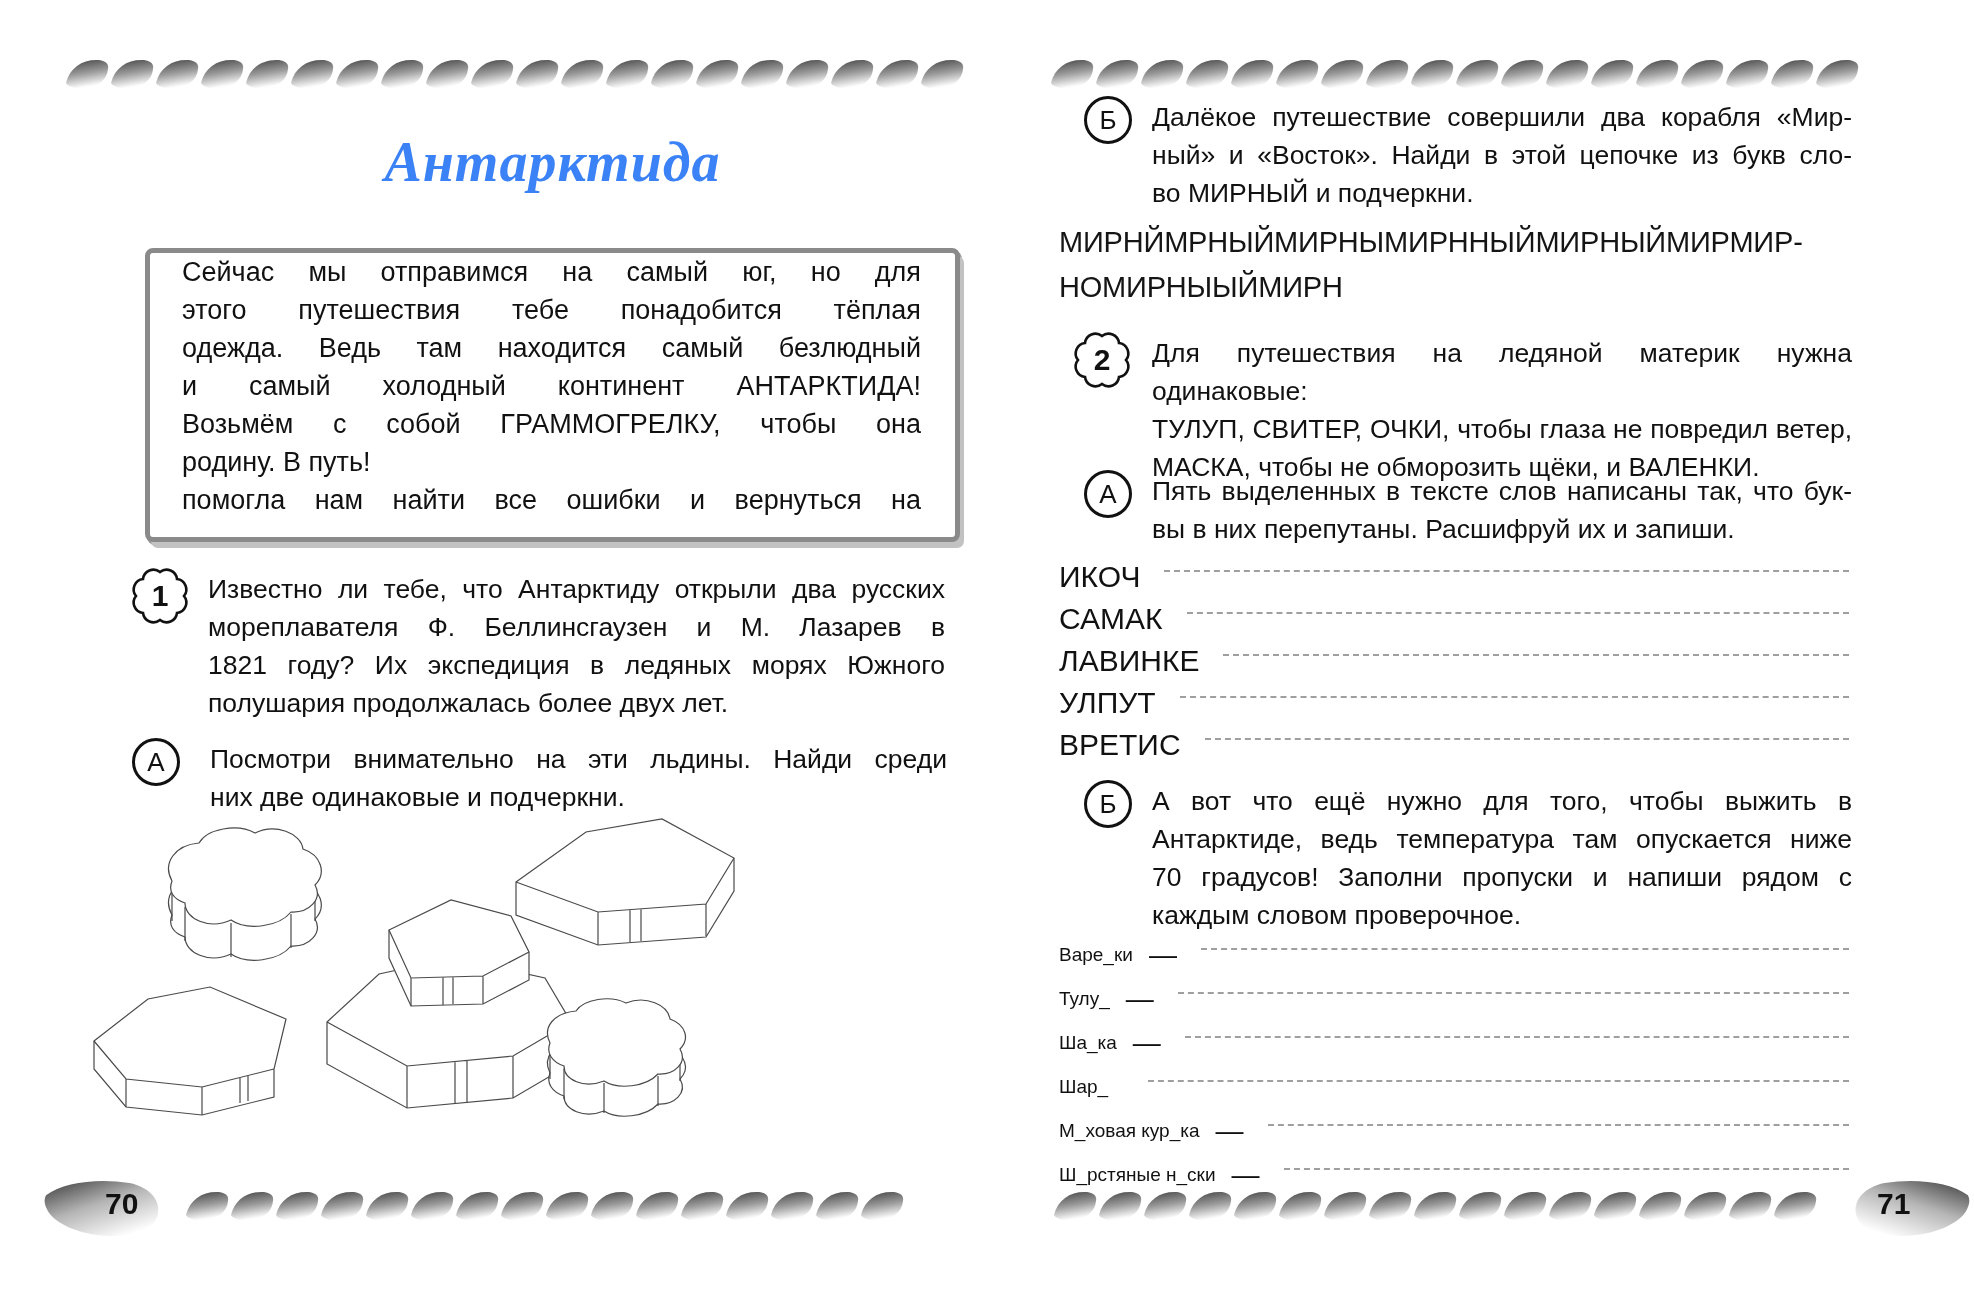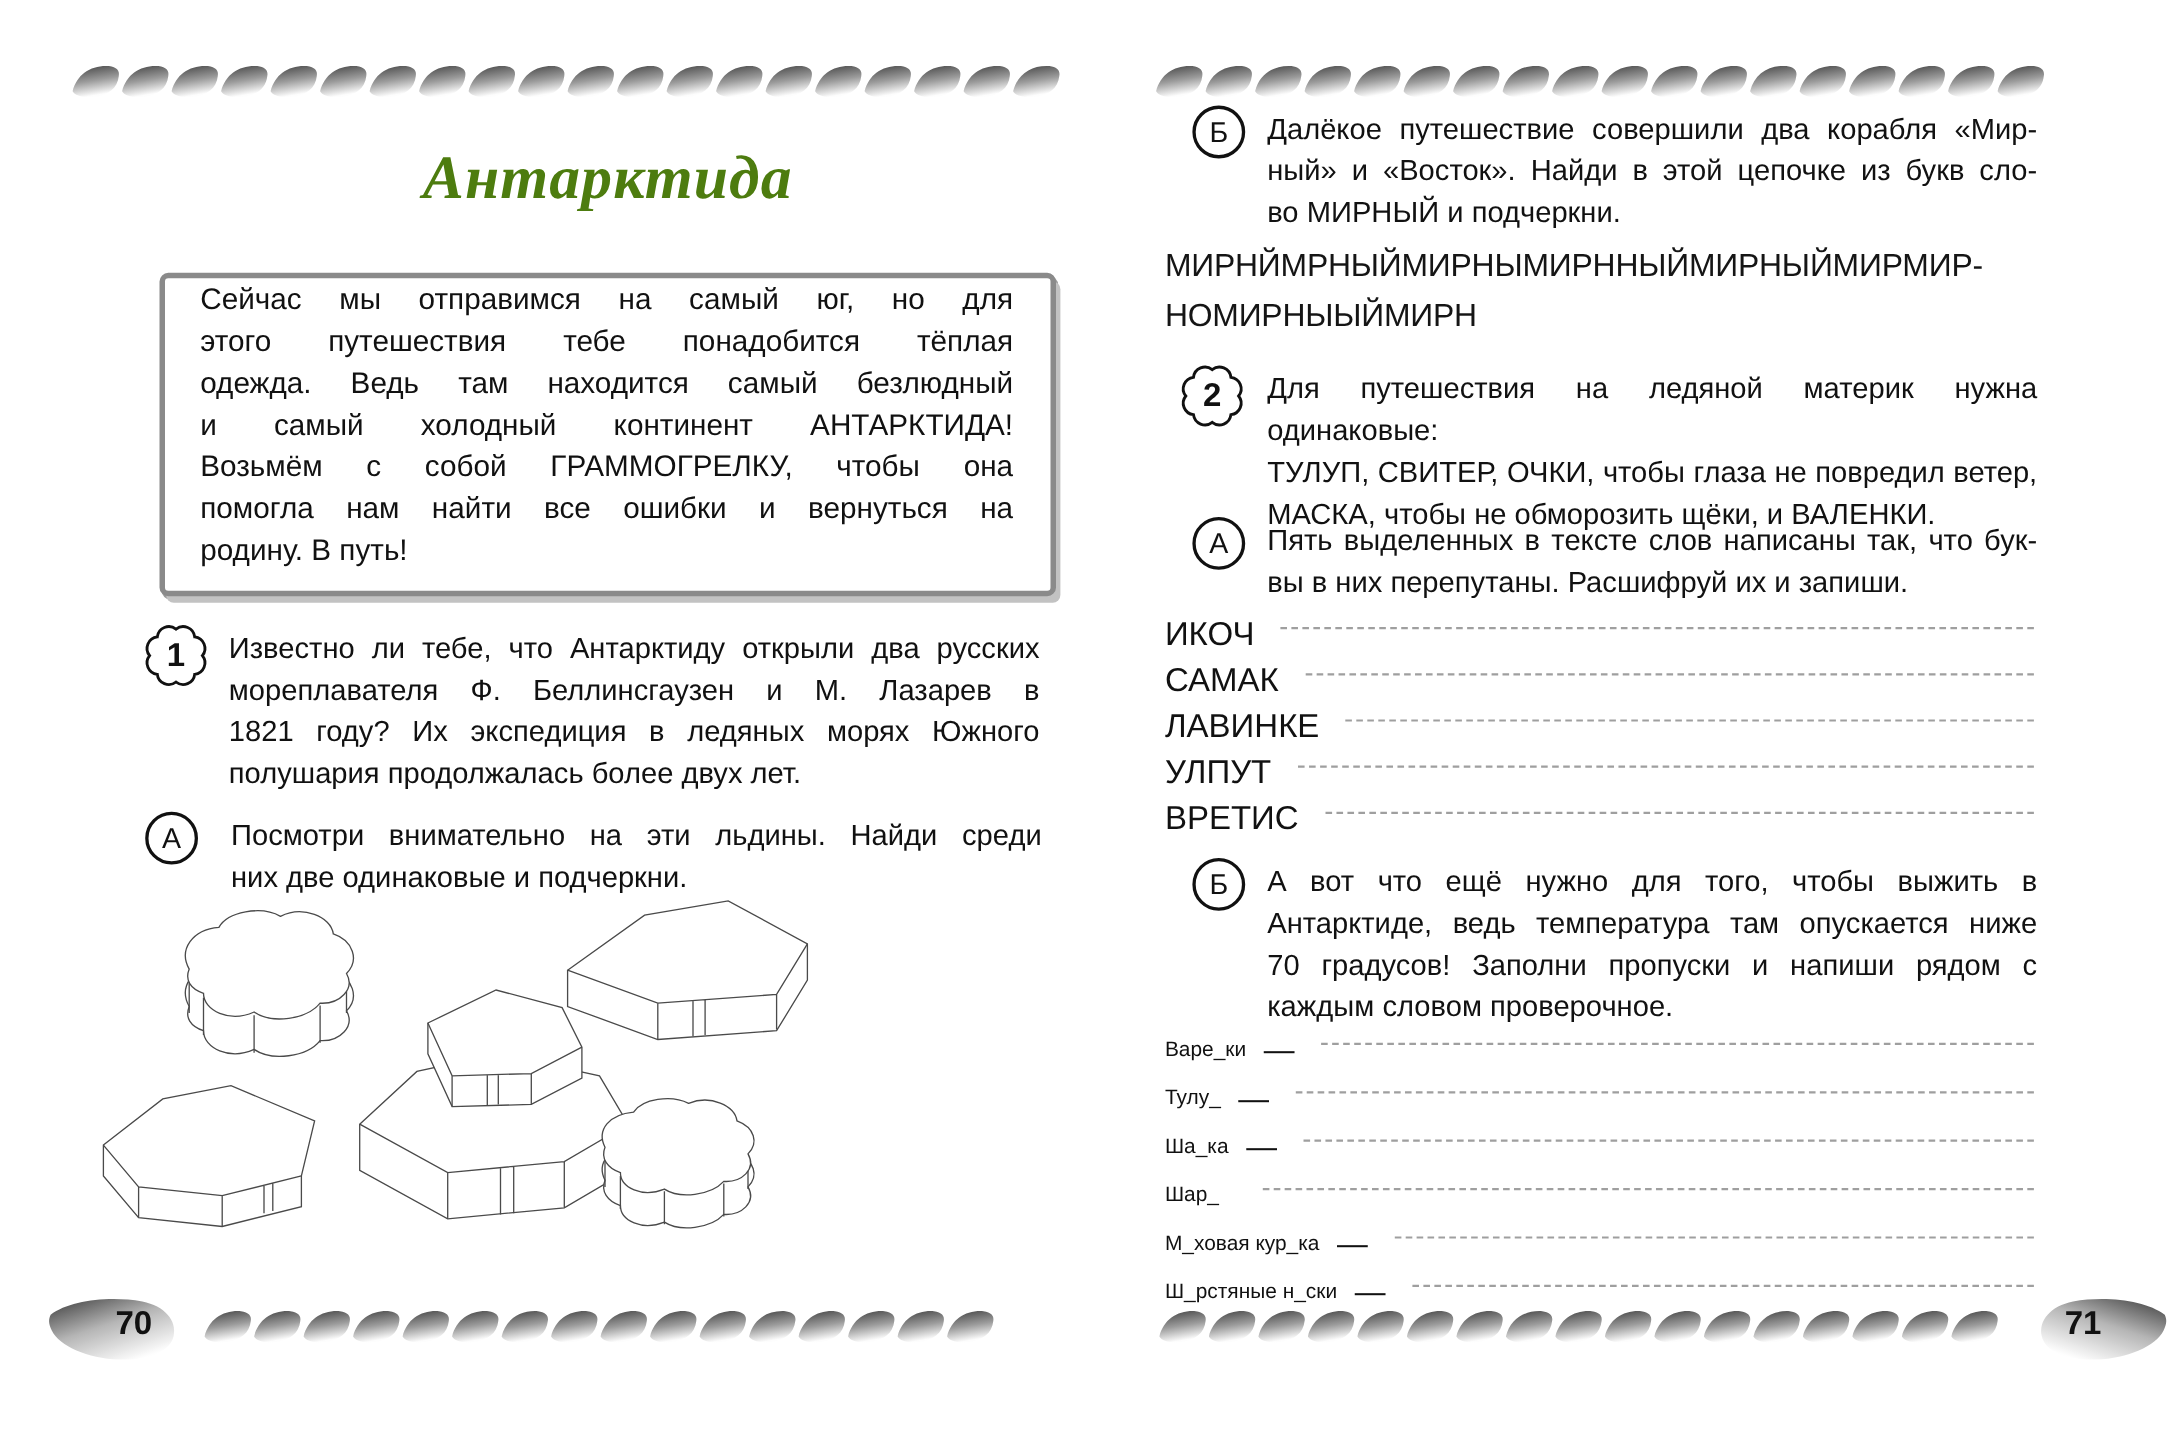--- a/index.html
+++ b/index.html
@@ -9,21 +9,21 @@
   .page.left{left:0;}
   .page.right{left:987px;}
   .abs{position:absolute;}
 
   
   .wave-row{display:block;}
 
   
   .title{position:absolute;left:145px;top:92px;width:815px;text-align:center;
          font-family:"Liberation Serif","DejaVu Serif",serif;font-style:italic;
-         font-size:56px;letter-spacing:1px;color:#4d7c0f;}
+         font-size:56px;letter-spacing:1px;color:#3b82f6;}
 
   
   .intro-box{position:absolute;left:145px;top:248px;width:815px;box-sizing:border-box;
              border:5px solid #8a8a8a;border-radius:8px;background:#fff;
              box-shadow:5px 7px 0 -1px #c2c2c2, 2px 3px 0 0 #9a9a9a;
              padding:0 34px 18px 32px;}
   .intro-box .jline{font-size:27px;line-height:38px;}
 
   
   .jline{text-align:justify;text-align-last:justify;white-space:normal;}
@@ -118,22 +118,22 @@
 
     <h1 class="title">Антарктида</h1>
 
     <div class="intro-box">
       <div>
           <div class="jline">Сейчас мы отправимся на самый юг, но для</div>
           <div class="jline">этого путешествия тебе понадобится тёплая</div>
           <div class="jline">одежда. Ведь там находится самый безлюдный</div>
           <div class="jline">и самый холодный континент АНТАРКТИДА!</div>
           <div class="jline">Возьмём с собой ГРАММОГРЕЛКУ, чтобы она</div>
+          <div class="jline last">родину. В путь!</div>
           <div class="jline">помогла нам найти все ошибки и вернуться на</div>
-          <div class="jline last">родину. В путь!</div>
         </div>
     </div>
 
     <div class="task" style="left:128px;top:570px;width:817px">
       <span class="cloud-badge">
         <svg viewBox="0 0 64 64">
           <path d="M32,8 A10.5,10.5 0 0 1 49,15 A10.5,10.5 0 0 1 56,32 A10.5,10.5 0 0 1 49,49 A10.5,10.5 0 0 1 32,56 A10.5,10.5 0 0 1 15,49 A10.5,10.5 0 0 1 8,32 A10.5,10.5 0 0 1 15,15 A10.5,10.5 0 0 1 32,8 Z" fill="#fff" stroke="#111" stroke-width="2.6"></path>
         </svg>
         <span class="num">1</span>
       </span>

